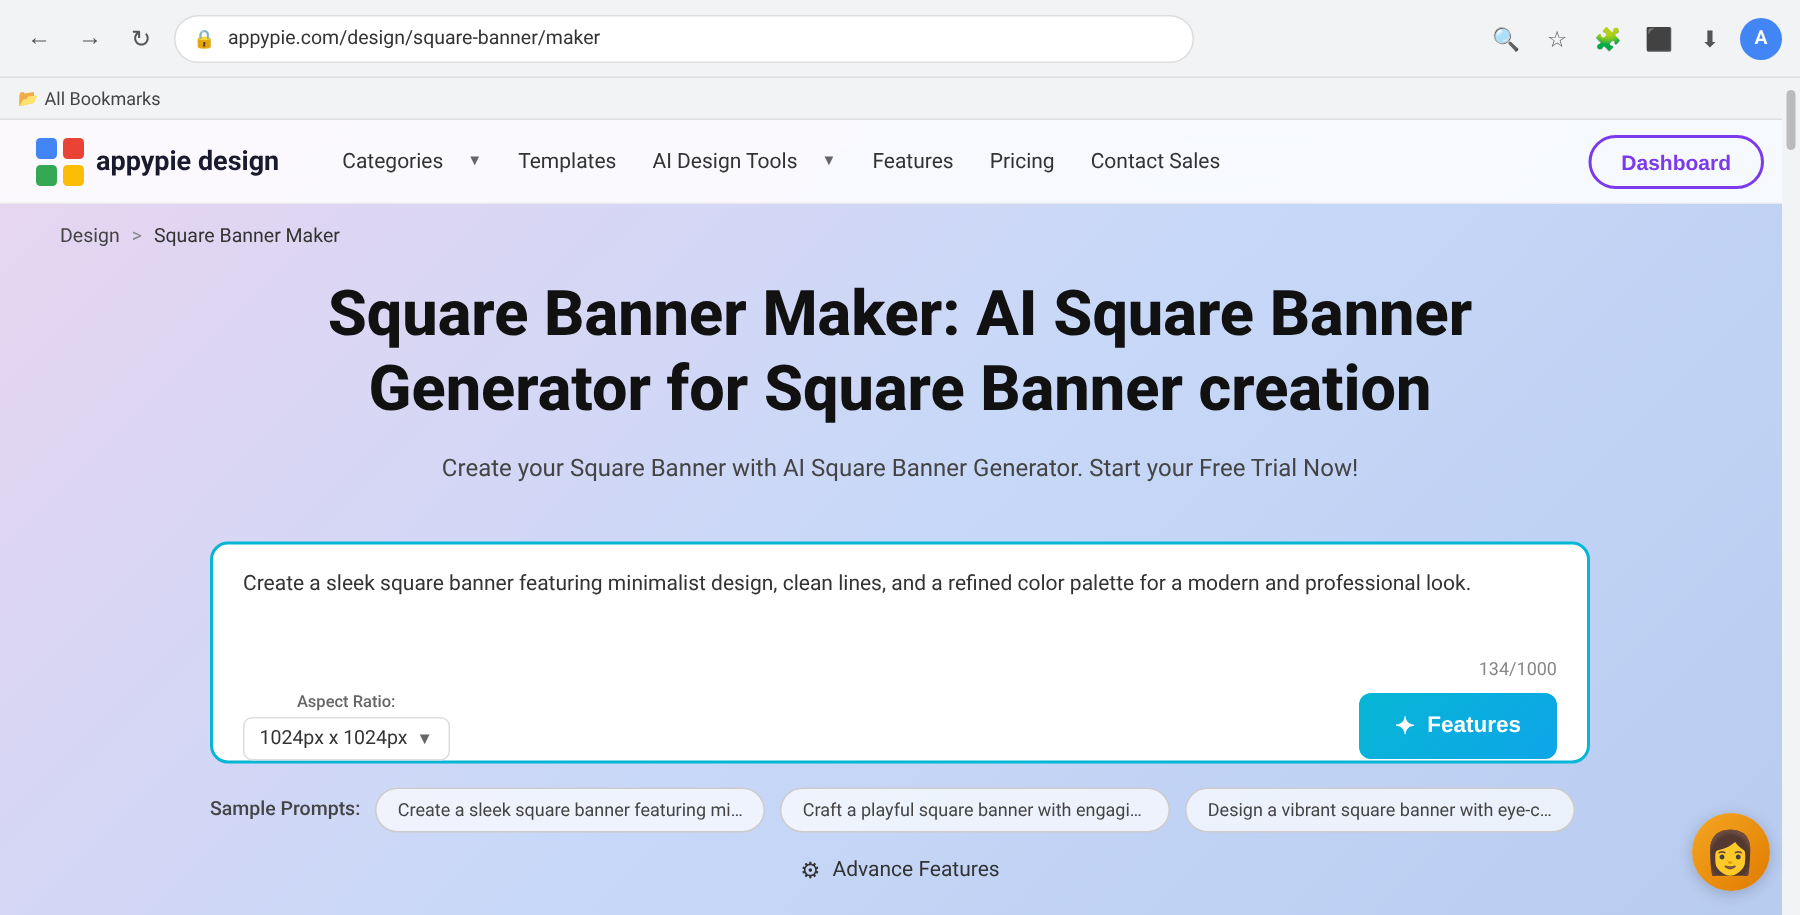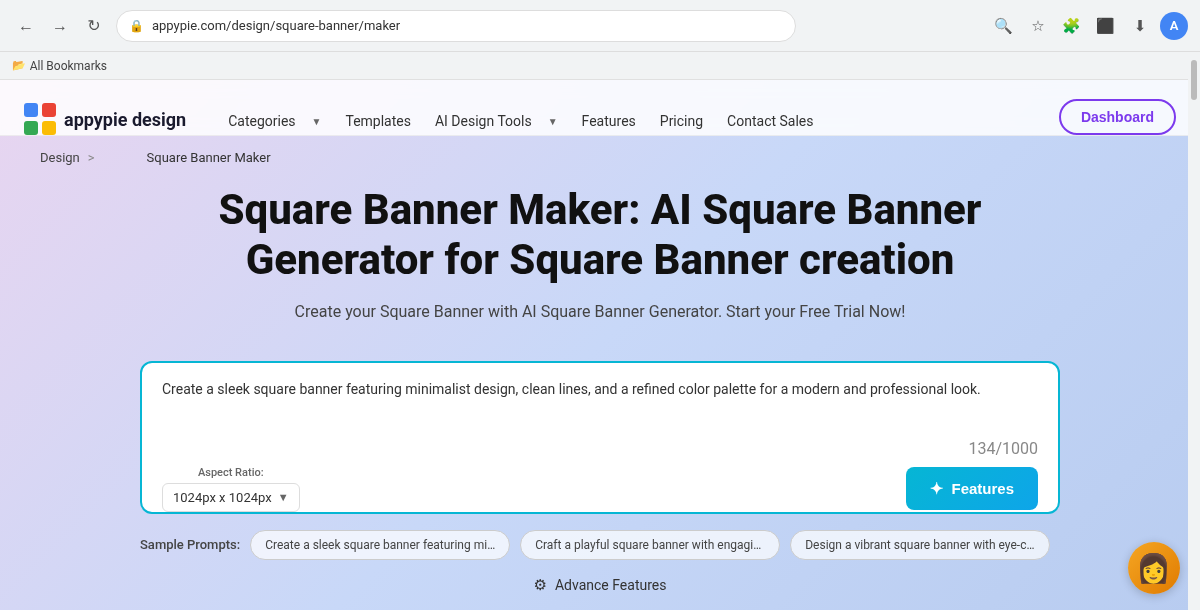--- a/index.html
+++ b/index.html
@@ -104,21 +104,21 @@
       height: calc(610px - 80px);
       overflow: hidden;
     }
 
     
     .navbar {
       background: rgba(255,255,255,0.85);
       backdrop-filter: blur(8px);
       height: 56px;
       display: flex;
-      align-items: flex-end;
+      align-items: center;
       padding: 0 24px;
       gap: 20px;
       border-bottom: 1px solid rgba(0,0,0,0.06);
     }
     .logo {
       display: flex;
       align-items: center;
       gap: 8px;
       font-size: 18px;
       font-weight: 700;
@@ -165,21 +165,21 @@
     .breadcrumb {
       display: flex;
       align-items: center;
       gap: 8px;
       padding: 14px 40px 0;
       font-size: 13px;
       color: #444;
     }
     .breadcrumb-sep { color: #888; }
     .breadcrumb-link { color: #444; text-decoration: none; }
-    .breadcrumb-current { color: #333; margin-left: 44px; }
+    .breadcrumb-current { color: #333; }
 
     
     .hero {
       text-align: center;
       padding: 20px 40px 0;
     }
     .hero-title {
       font-size: 42px;
       font-weight: 800;
       color: #111;
@@ -215,21 +215,21 @@
     }
     .prompt-footer {
       display: flex;
       align-items: center;
       gap: 16px;
       margin-top: 8px;
       flex-wrap: wrap;
     }
     .char-count {
       margin-left: auto;
-      font-size: 16px;
+      font-size: 12px;
       color: #888;
       align-self: flex-start;
     }
     .prompt-controls {
       display: flex;
       align-items: center;
       gap: 24px;
       flex: 1;
     }
     .control-group {

